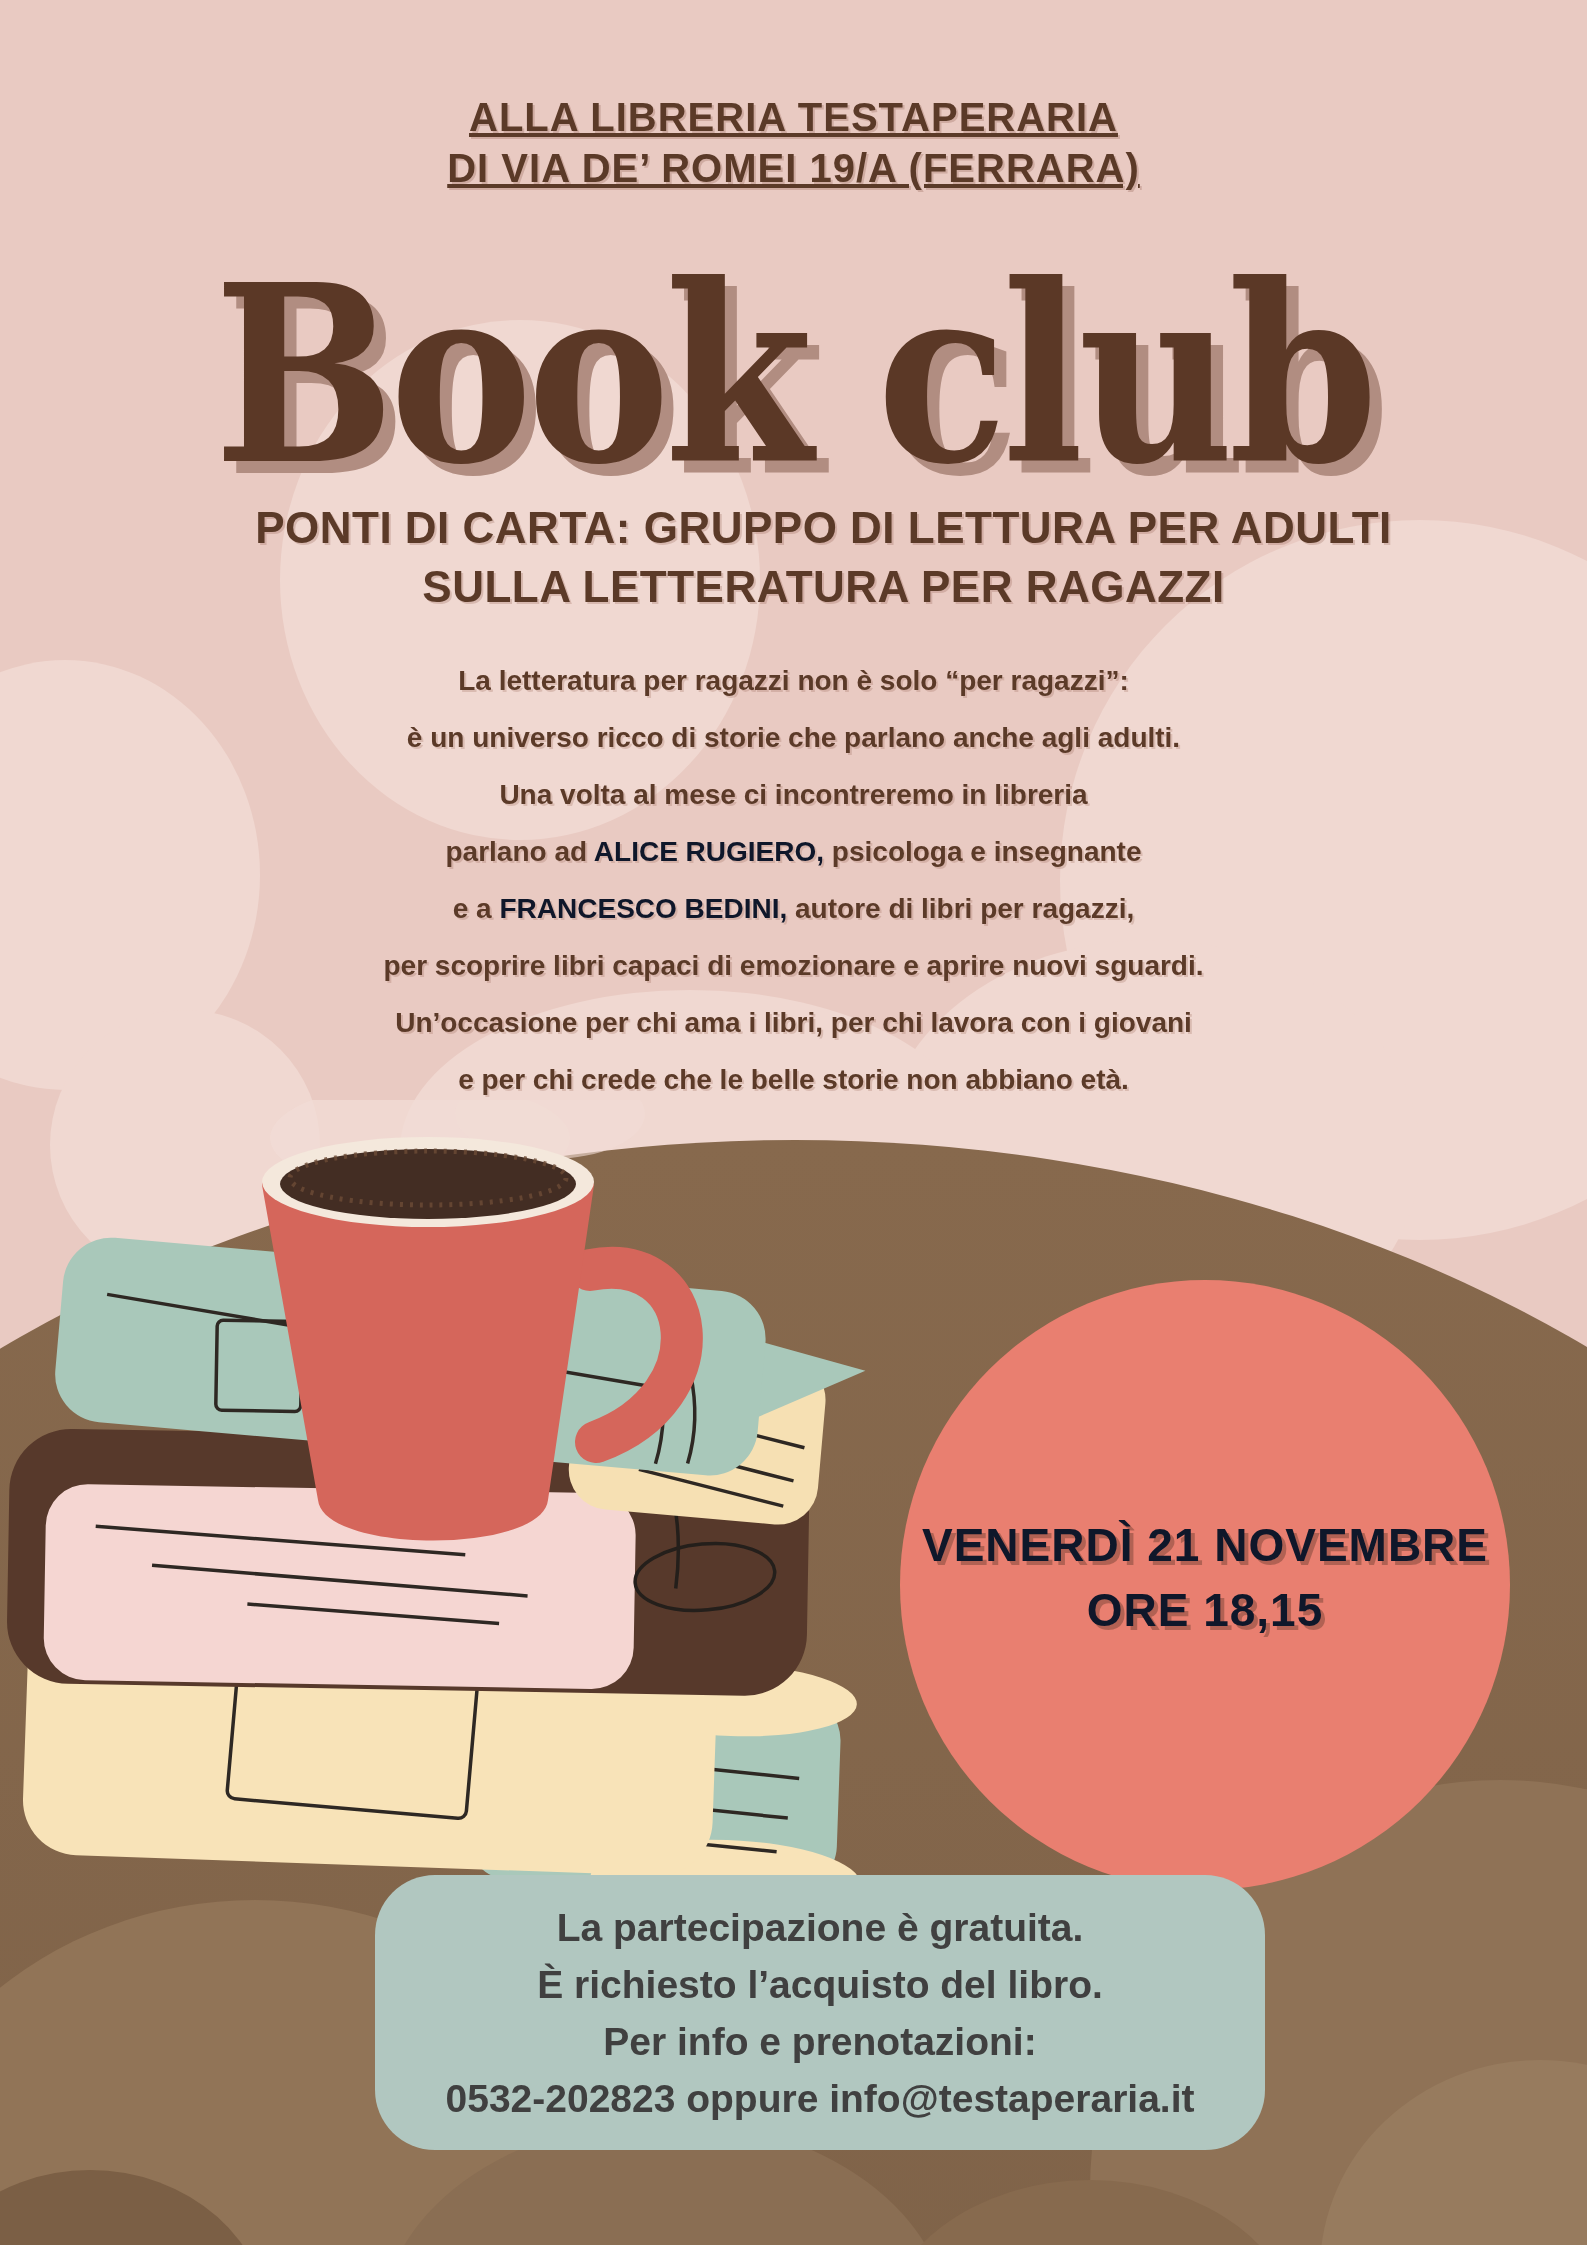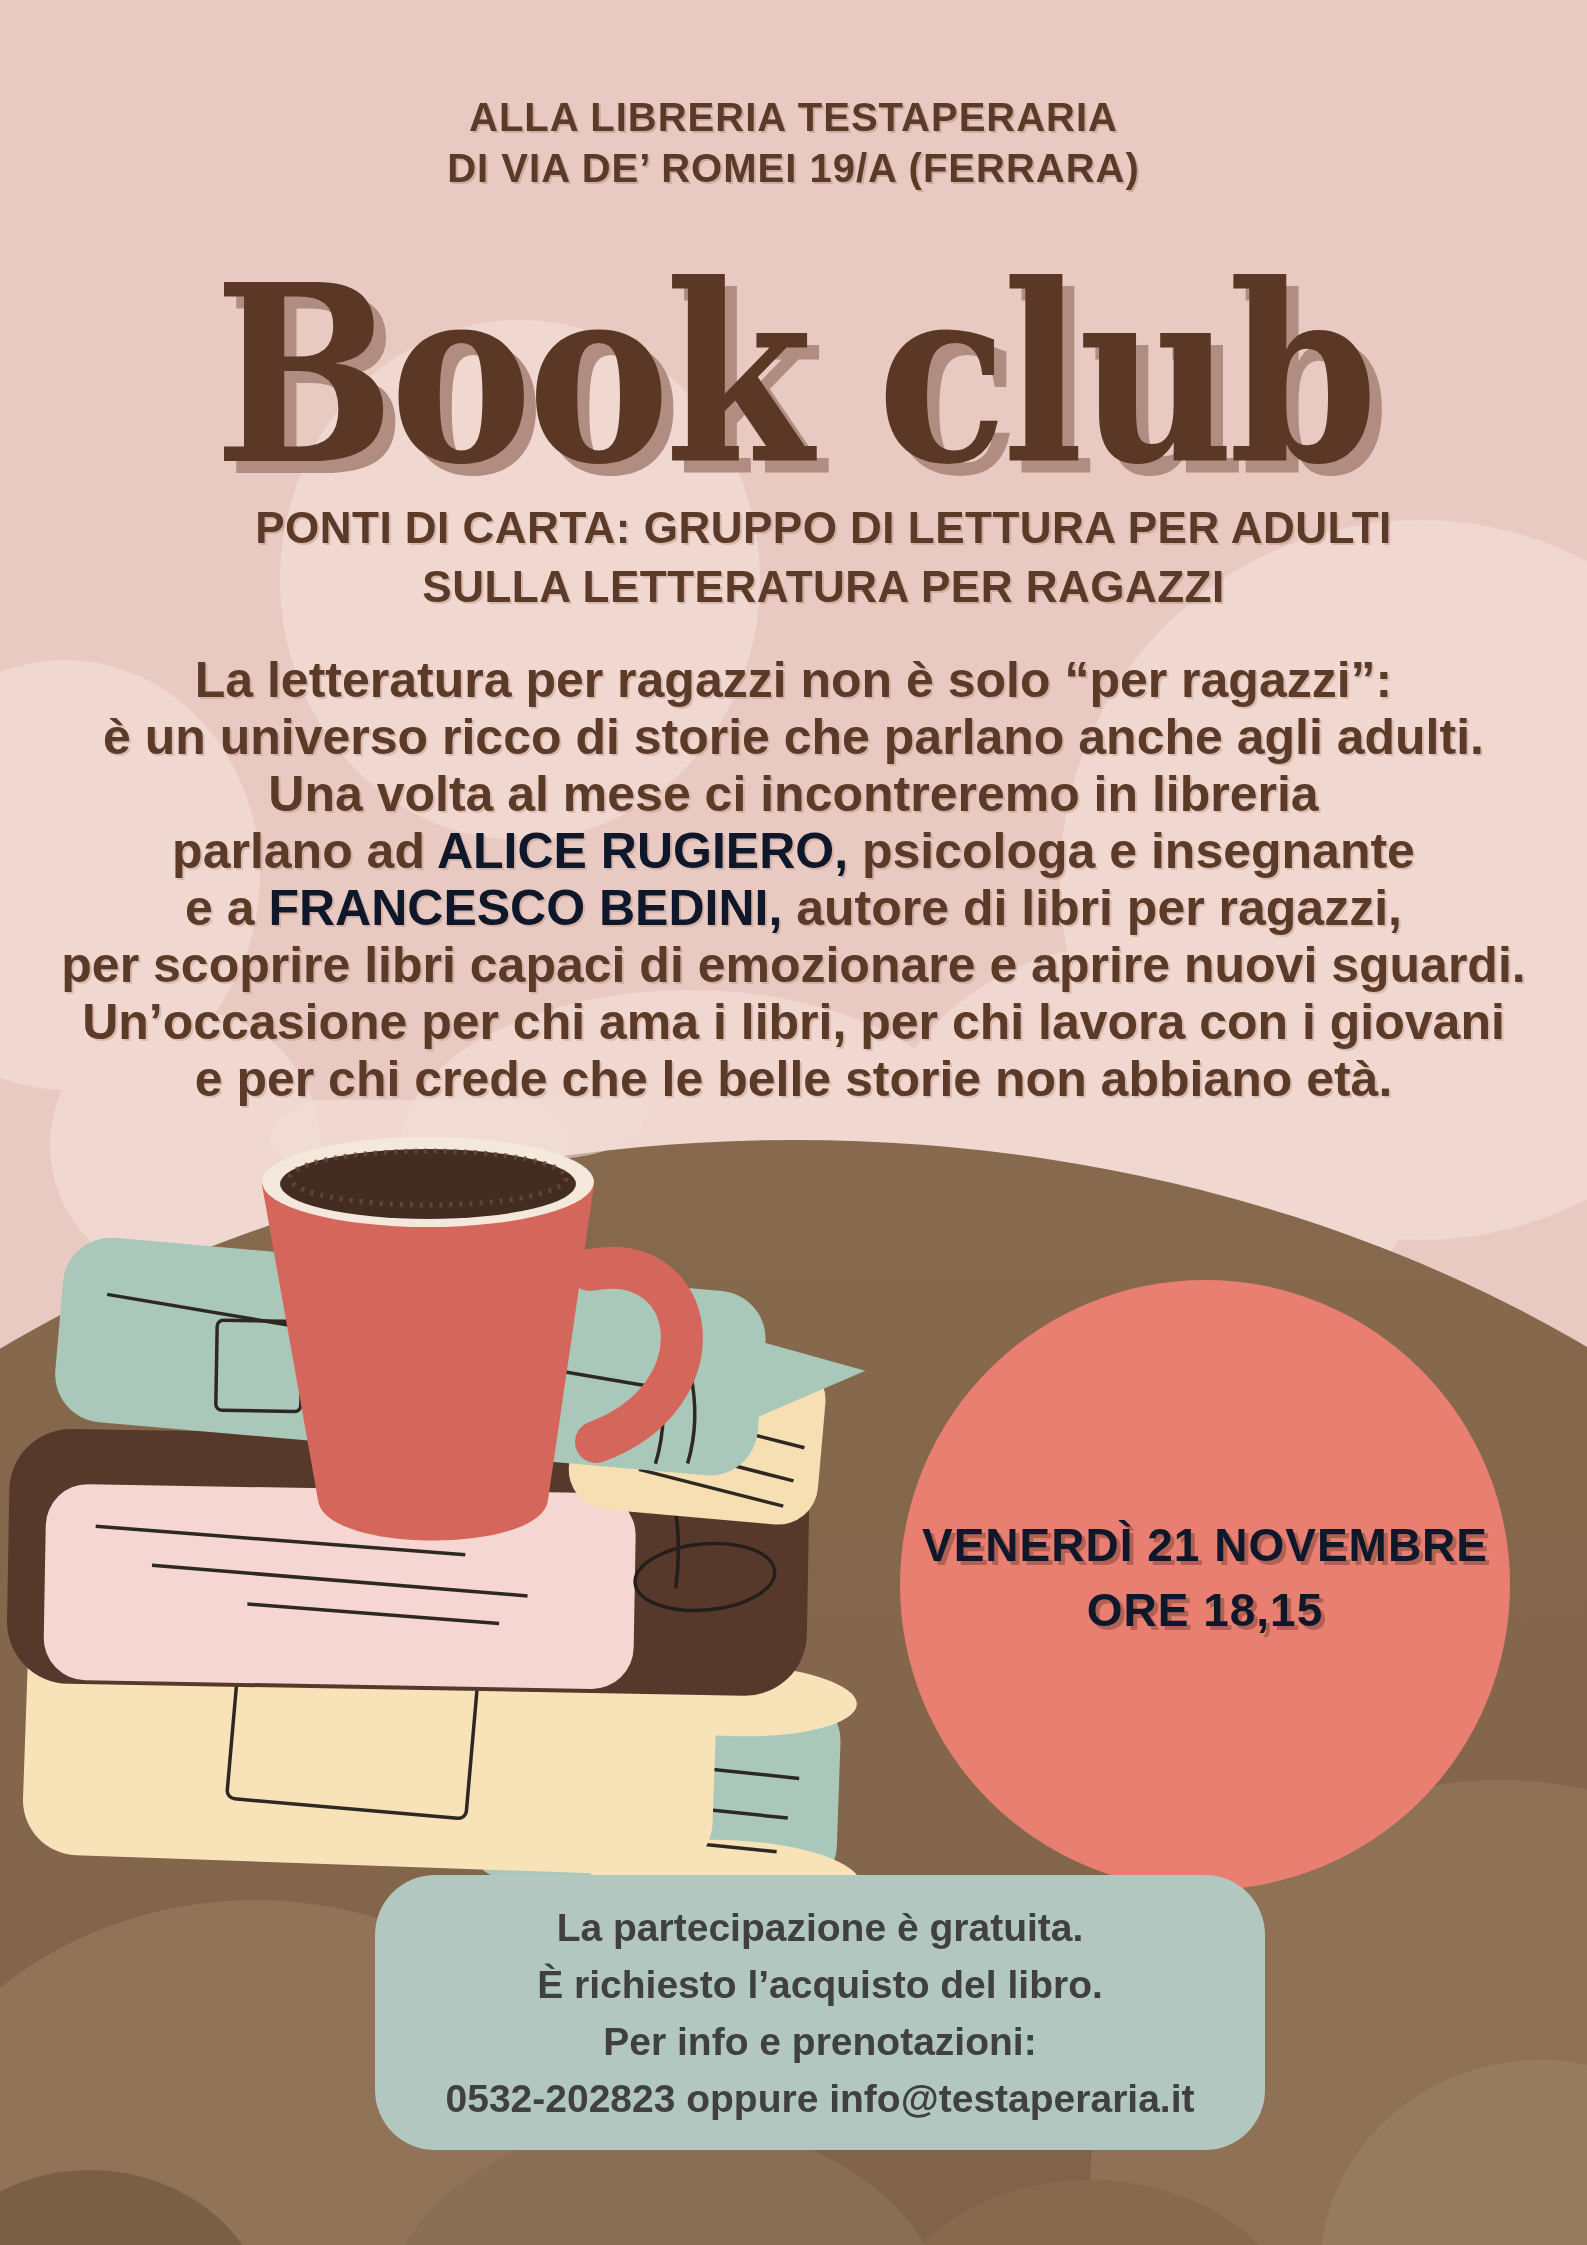--- a/index.html
+++ b/index.html
@@ -46,30 +46,30 @@
     position:absolute;left:375px;top:1875px;width:890px;height:275px;
     border-radius:60px;background:#b1c7c0;z-index:6;
     display:flex;flex-direction:column;align-items:center;justify-content:center;
   }
   .info-line{
     color:#404040;font-size:39px;font-weight:bold;line-height:57px;
     text-align:center;white-space:nowrap;
   }
   .txt{position:absolute;left:0;width:100%;text-align:center;z-index:7;color:#5b3a28;}
   .venue{top:92px;font-size:40px;font-weight:bold;line-height:51px;letter-spacing:1px;
-    text-shadow:2px 2px 0 rgba(150,100,85,0.30);}
+    text-shadow:2px 2px 0 rgba(150,100,85,0.30);text-decoration:underline;}
   .title{
     top:240px;margin:0;font-family:"DejaVu Serif",serif;font-weight:bold;
     font-size:246px;line-height:270px;color:#5b3826;
     transform:scaleX(0.87);transform-origin:center top;
     text-shadow:14px 12px 0 #b18d81;letter-spacing:-6px;
   }
   .subtitle{top:498px;font-size:44px;font-weight:bold;line-height:59px;letter-spacing:0.5px;
     text-shadow:2px 2px 0 rgba(150,100,85,0.28);margin-left:30px;}
-  .body-text{top:652px;font-size:50px;font-weight:bold;line-height:57px;
+  .body-text{top:652px;font-size:28px;font-weight:bold;line-height:57px;
     text-shadow:2px 2px 0 rgba(150,100,85,0.25);}
   .accent{color:#0f172a;}
 </style>
 </head>
 <body>
 
 <div class="poster">
   <div class="bg"></div>
 
   <div class="cloud c1"></div>

